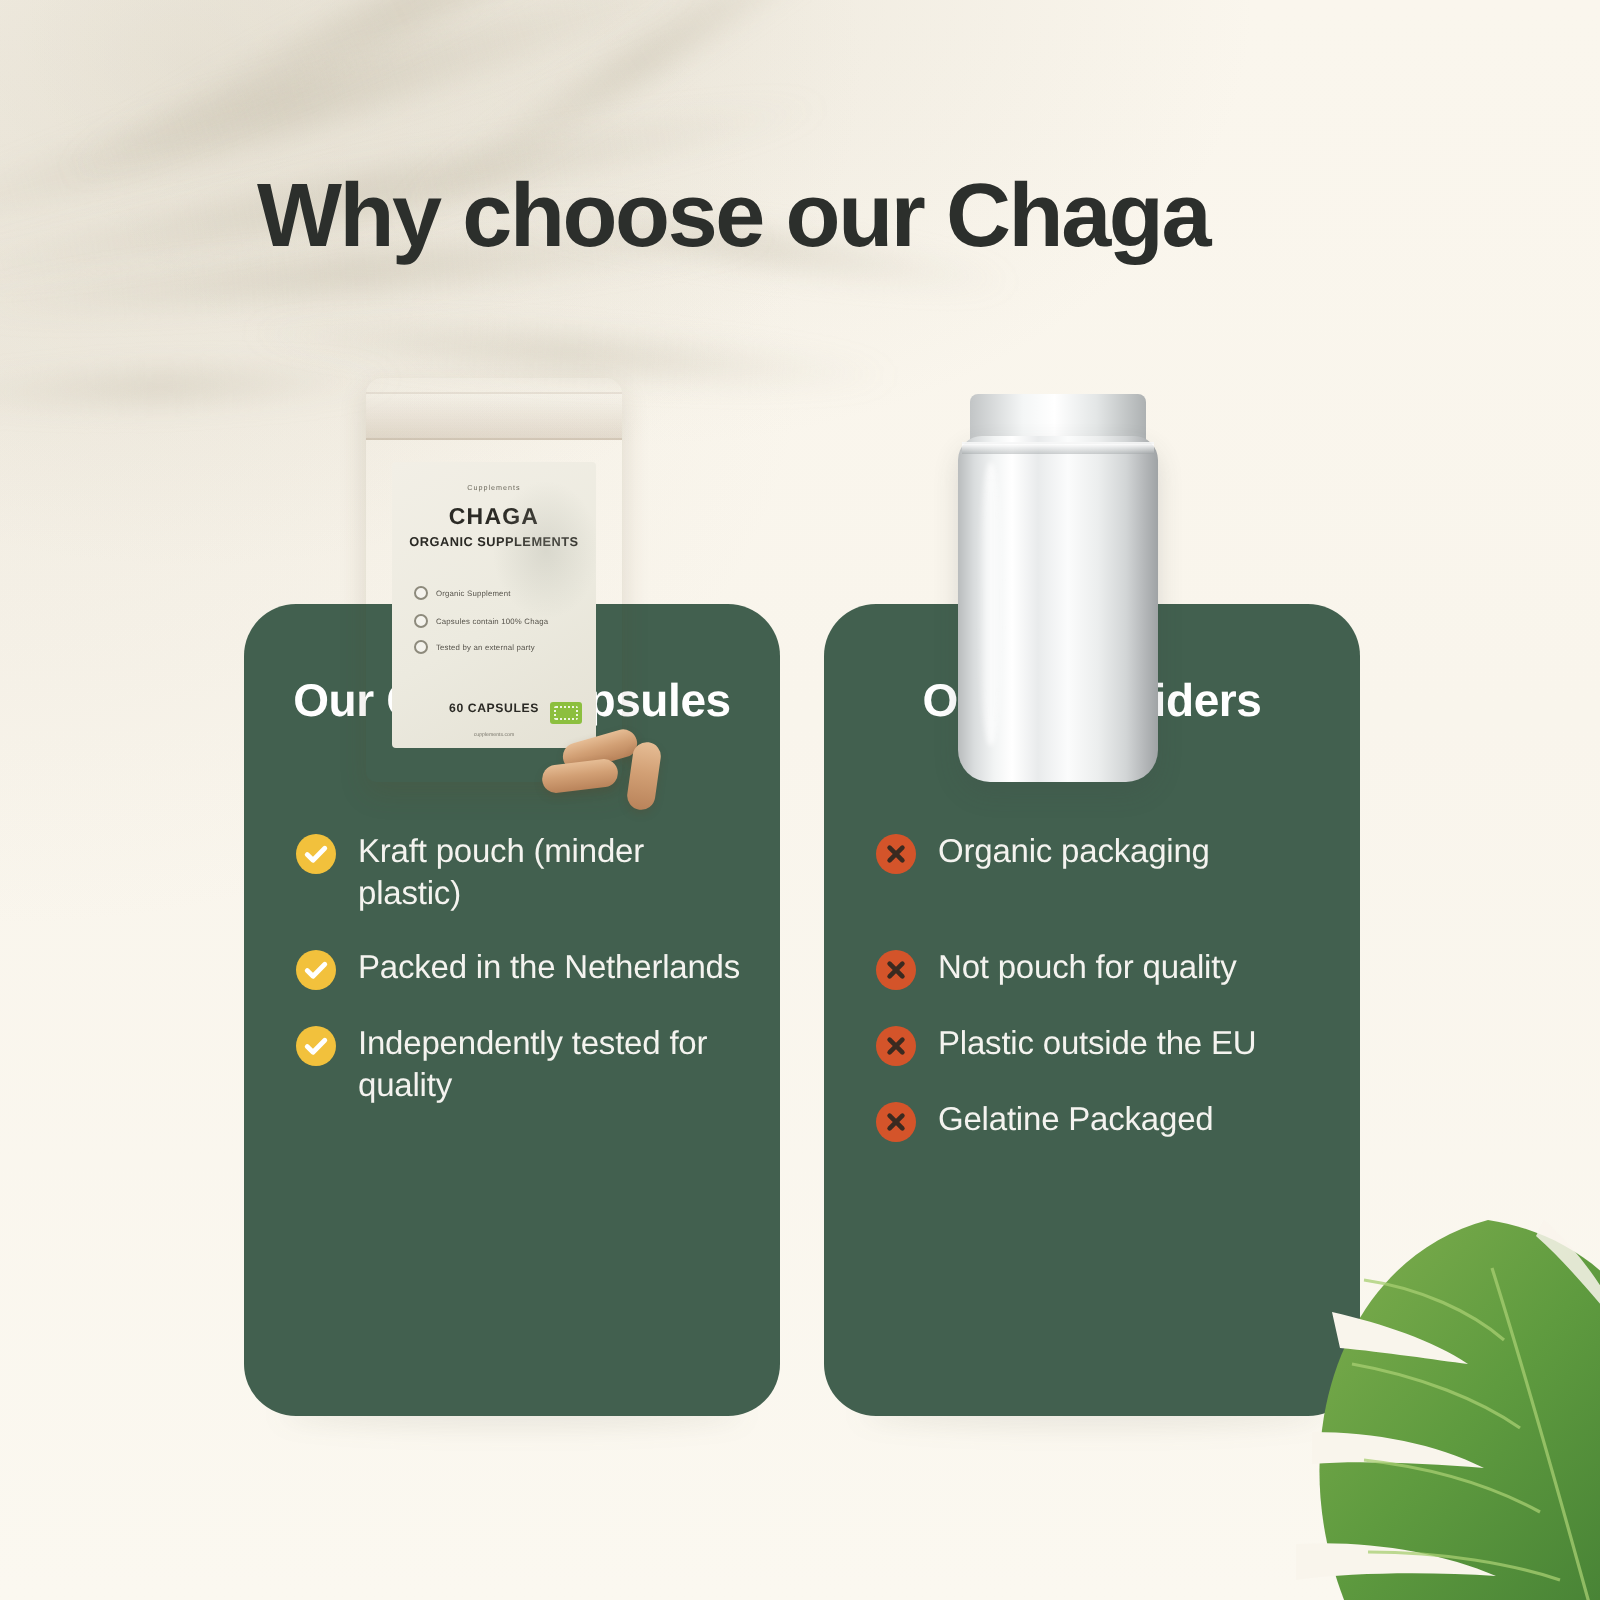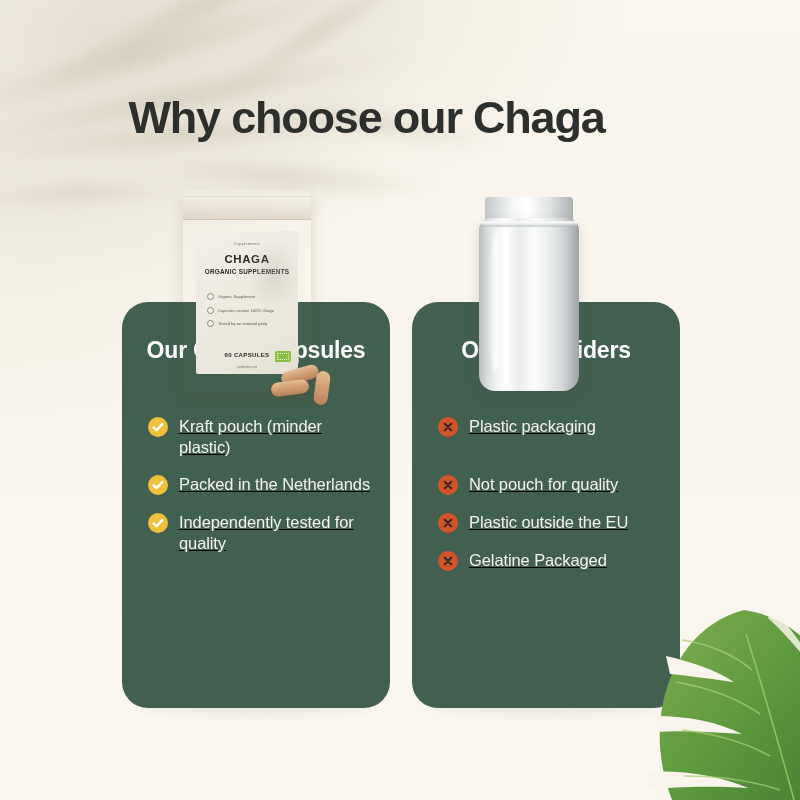--- a/index.html
+++ b/index.html
@@ -33,21 +33,21 @@
   .f2 { width:470px; height:22px; left:-50px;  top:86px;  transform:rotate(-11deg); }
   .f3 { width:420px; height:20px; left:-30px;  top:126px; transform:rotate(-5deg);  }
   .f4 { width:380px; height:24px; left:10px;   top:-6px;  transform:rotate(-26deg); }
   .f5 { width:330px; height:18px; left:120px;  top:168px; transform:rotate(4deg);   }
   .f6 { width:300px; height:18px; left:170px;  top:22px;  transform:rotate(-33deg); }
   .f7 { width:260px; height:16px; left:250px;  top:116px; transform:rotate(8deg);   }
   .f8 { width:240px; height:15px; left:-40px;  top:186px; transform:rotate(-2deg);  }
 
   
   #headline {
-    position:absolute; top:92px; left:0; width:733px;
+    position:absolute; top:82px; left:0; width:733px;
     text-align:center;
     font-size:45px; font-weight:bold; letter-spacing:-1.2px;
     color:#2c2f2c;
   }
 
   
   .card {
     position:absolute; top:302px; height:406px; width:268px;
     background:#42604f;
     border-radius:26px;
@@ -55,21 +55,21 @@
   #card-left  { left:122px; }
   #card-right { left:412px; }
 
   .card-title {
     position:absolute; top:34px; left:0; width:100%;
     text-align:center; color:#ffffff;
     font-size:23px; font-weight:bold; line-height:1.24;
     letter-spacing:-.2px;
   }
 
-  .feature-list { position:absolute; top:113px; left:26px; right:14px;text-decoration:underline; }
+  .feature-list { position:absolute; top:113px; left:26px; right:14px; }
   .feature { display:flex; align-items:flex-start; gap:11px; margin-bottom:16px; }
   .feature:last-child { margin-bottom:0; }
   .feature-text {
     color:#f4f3ef; font-size:16.5px; line-height:1.25;
     letter-spacing:-.1px; padding-top:1px;
   }
 
   .mark { flex:0 0 auto; width:20px; height:20px; border-radius:50%;
           position:relative; margin-top:2px; }
   .mark.tick { background:#f2c13c; }
@@ -234,21 +234,21 @@
 <div class="card" id="card-right">
   <div class="card-title">Other providers</div>
   <div class="feature-list">
 
     <div class="feature" style="margin-bottom:36px">
       <span class="mark cross">
         <svg viewBox="0 0 20 20">
             <path d="M6.8 6.8 L13.2 13.2 M13.2 6.8 L6.8 13.2" fill="none" stroke="#3a2a20" stroke-width="2.3" stroke-linecap="round"></path>
           </svg>
       </span>
-      <span class="feature-text">Plastic packaging</span>
+      <span class="feature-text">Organic packaging</span>
     </div>
 
     <div class="feature">
       <span class="mark cross">
         <svg viewBox="0 0 20 20">
             <path d="M6.8 6.8 L13.2 13.2 M13.2 6.8 L6.8 13.2" fill="none" stroke="#3a2a20" stroke-width="2.3" stroke-linecap="round"></path>
           </svg>
       </span>
       <span class="feature-text">Not pouch for quality</span>
     </div>

